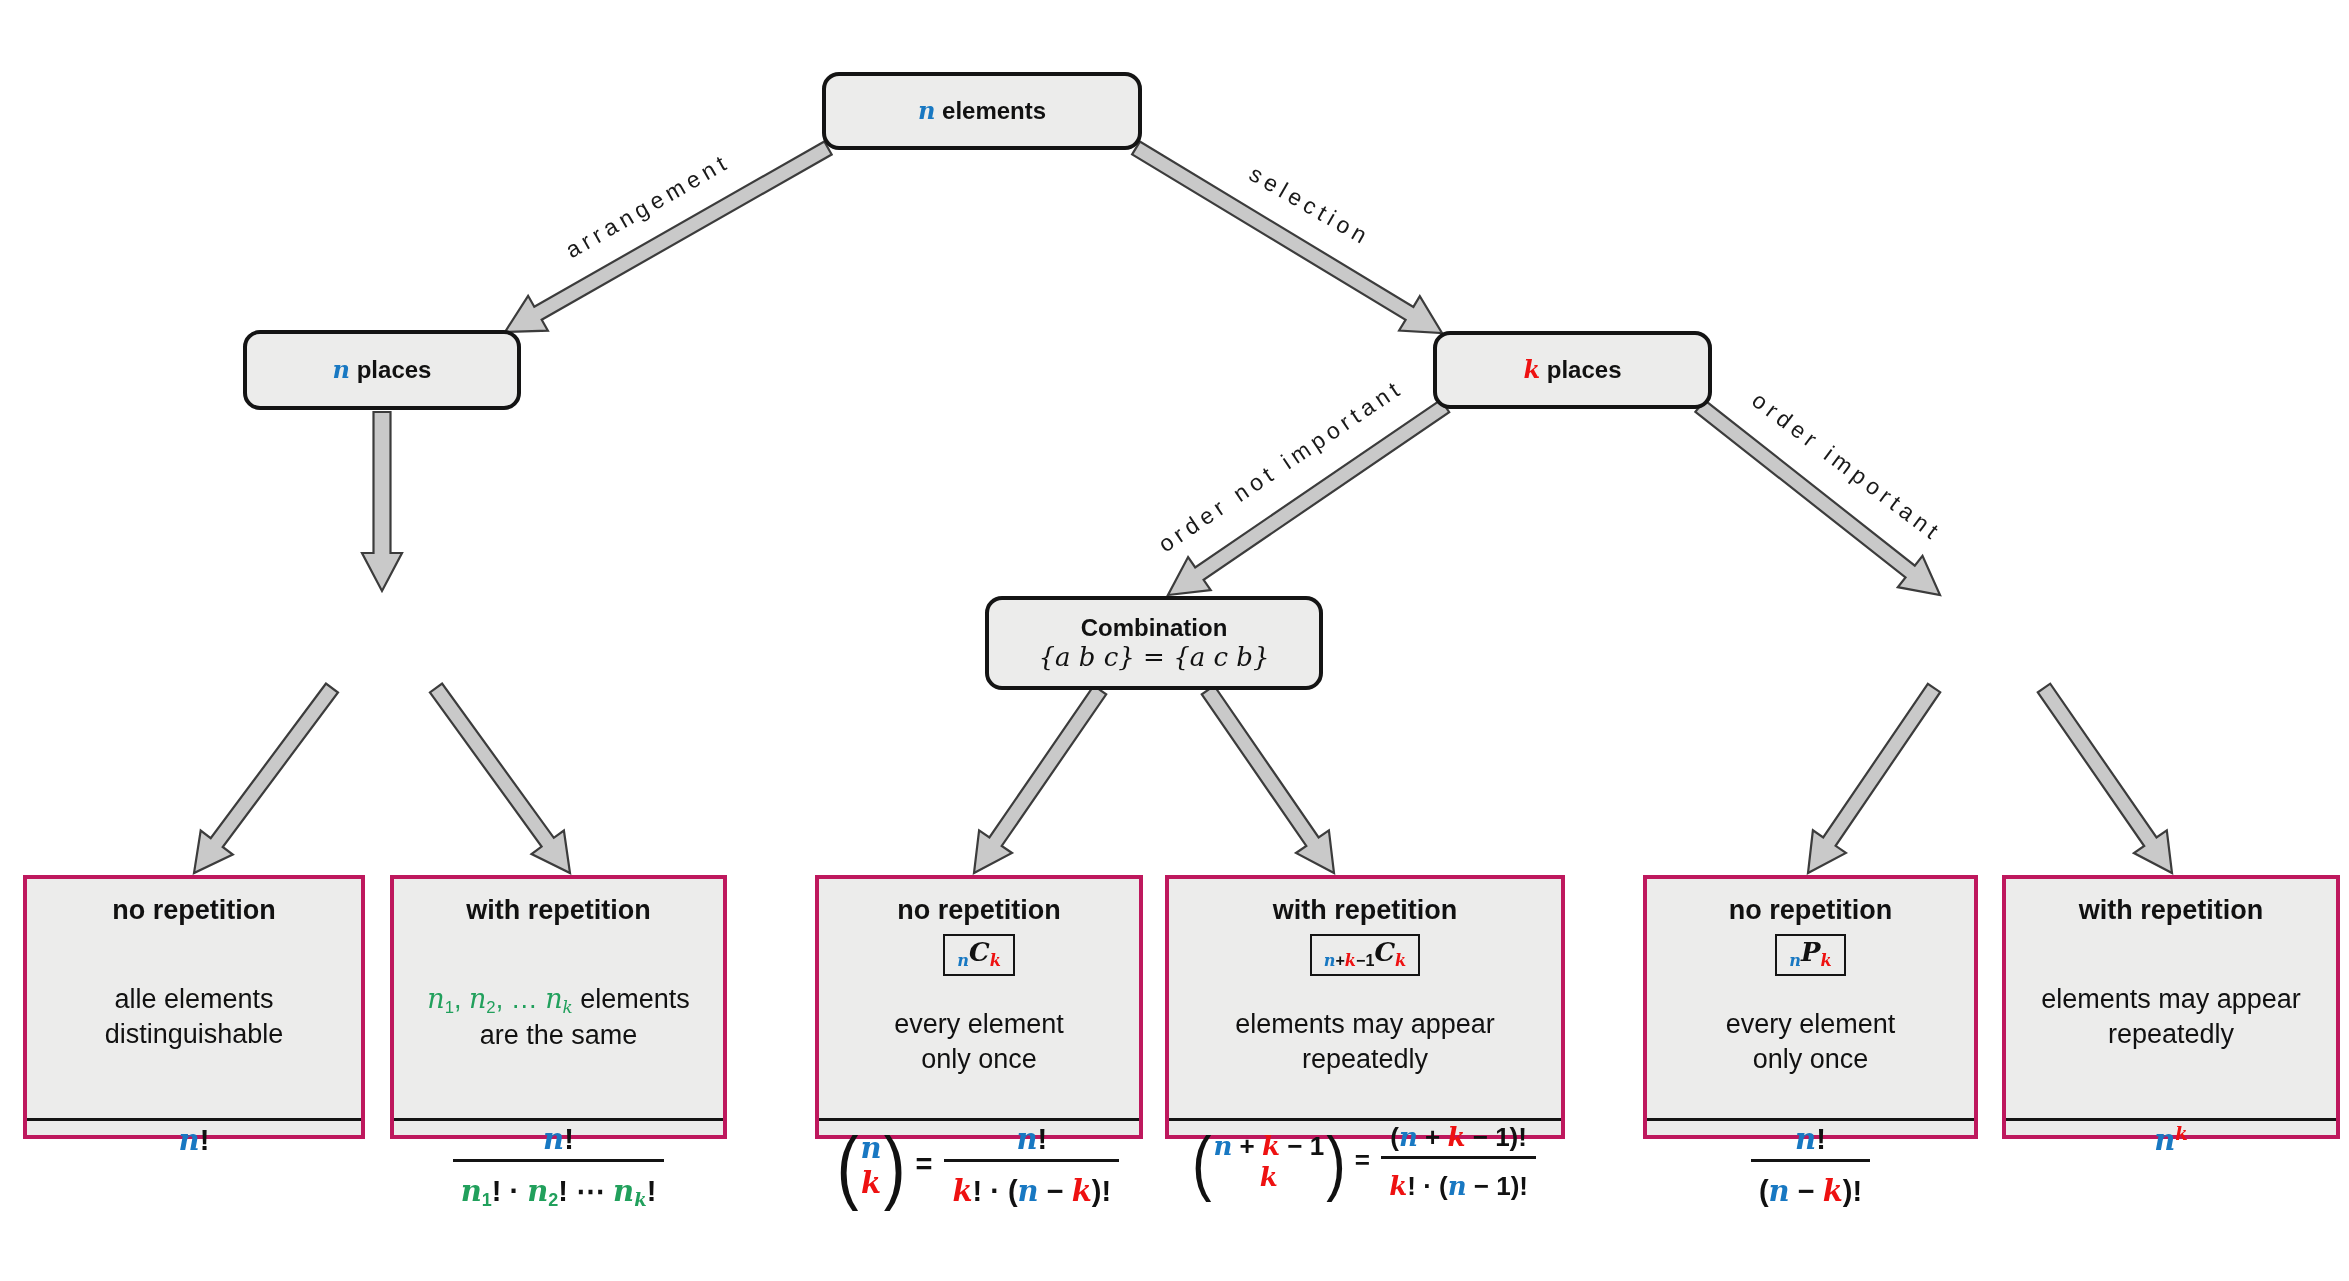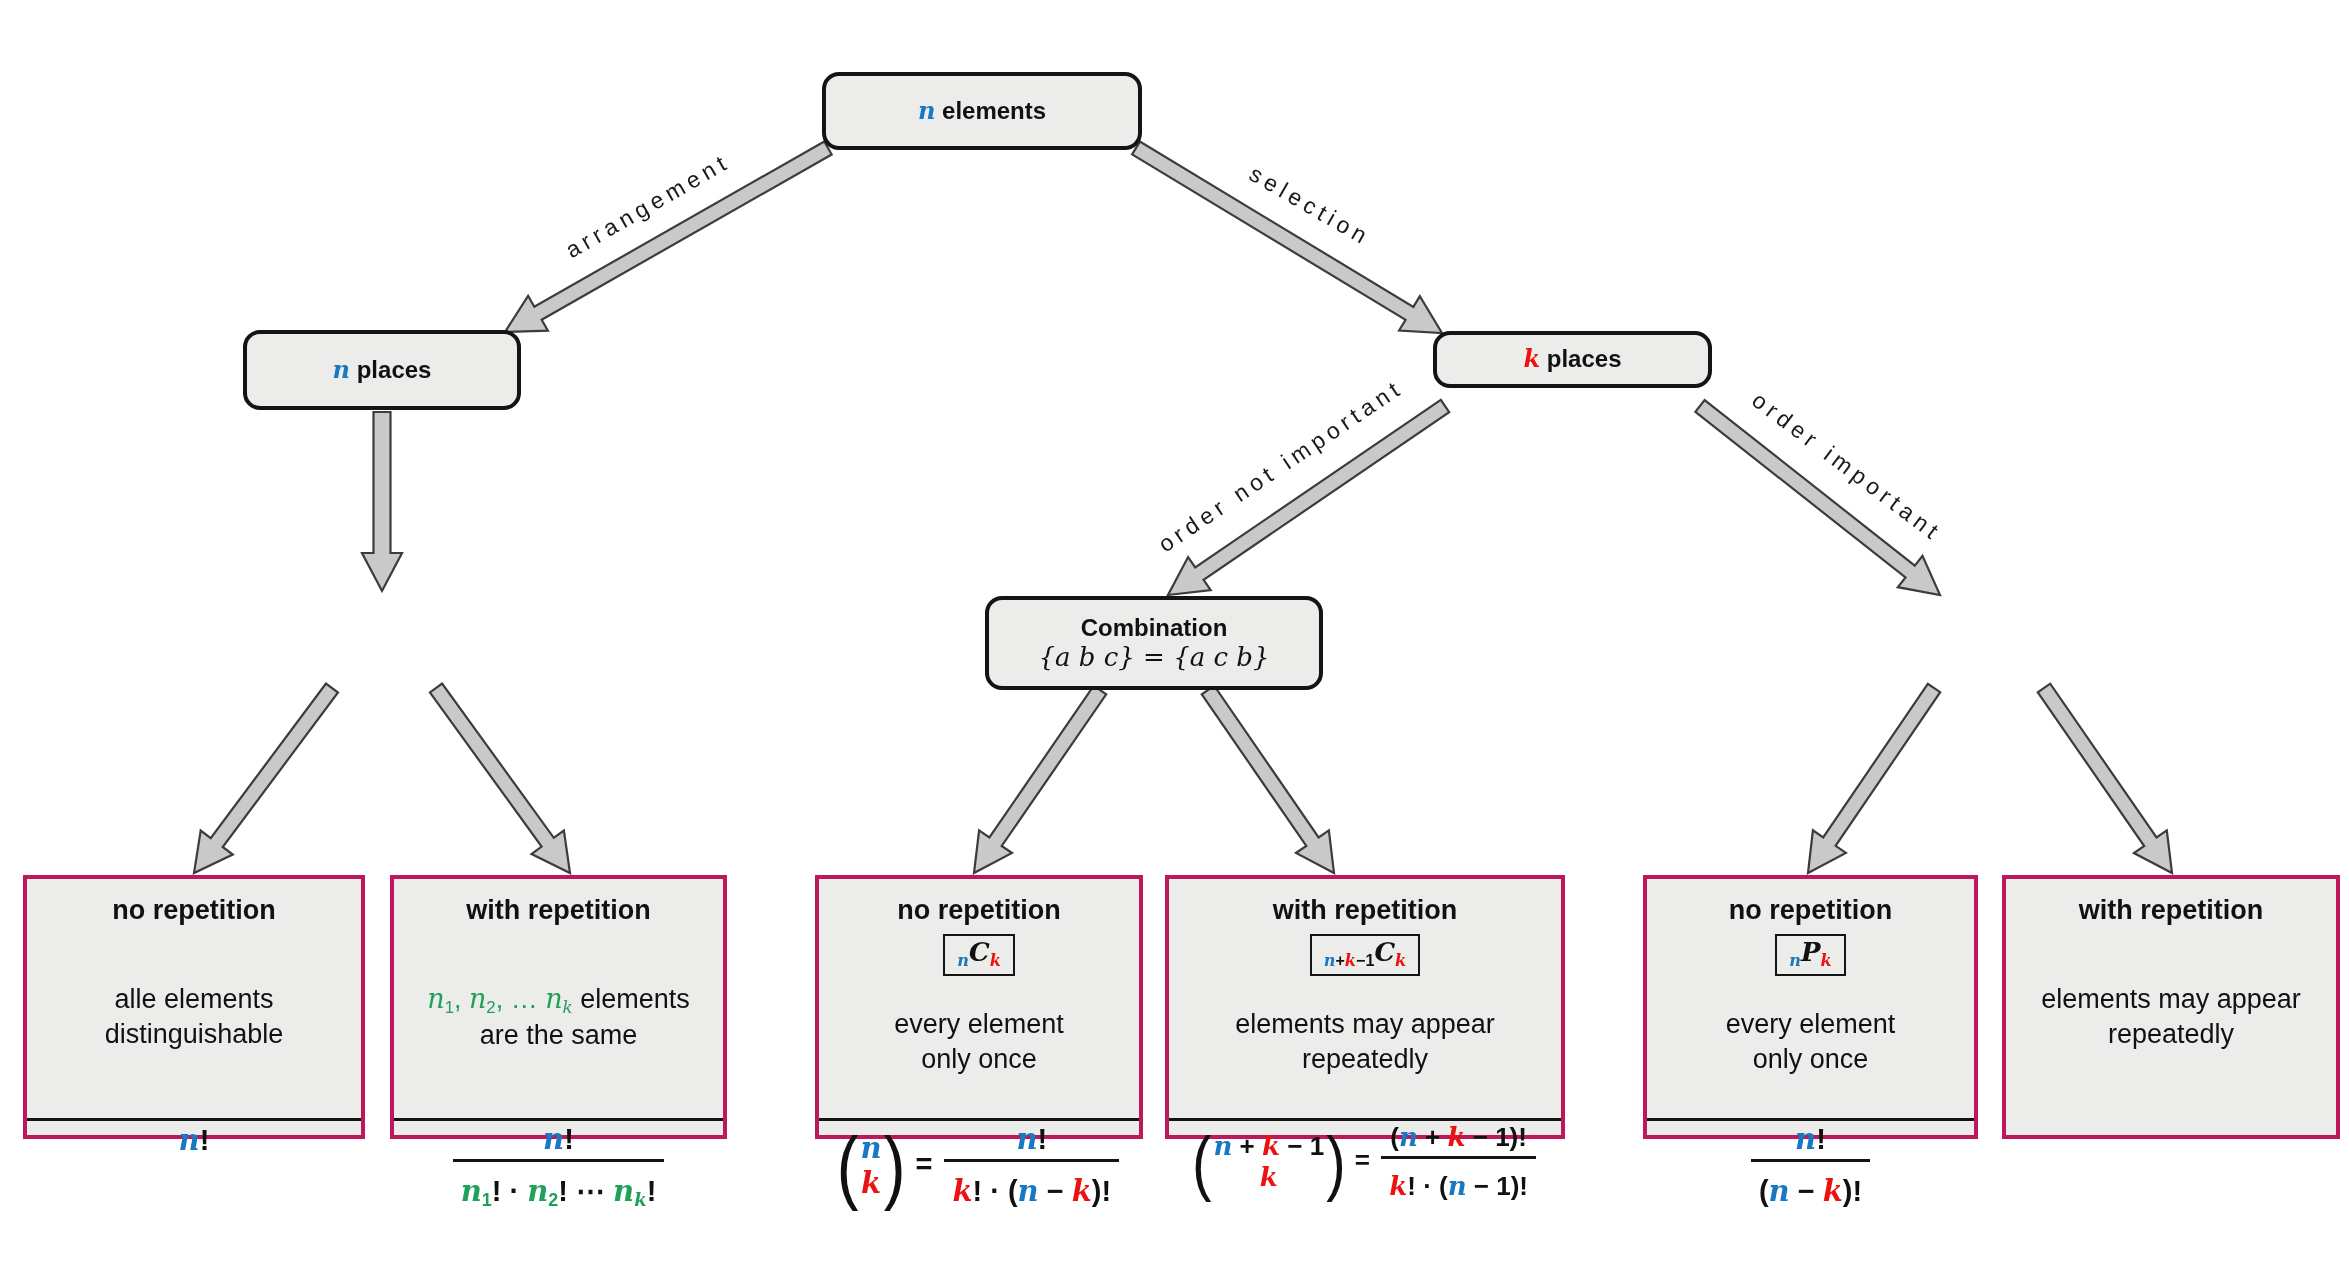--- a/index.html
+++ b/index.html
@@ -86,21 +86,21 @@
   <div class="edge-label" style="left:1281px;top:466px;transform:translate(-50%,-50%) rotate(-34deg);">order not important</div>
   <div class="edge-label" style="left:1847px;top:467px;transform:translate(-50%,-50%) rotate(37deg);">order important</div>
 
   <div class="node" style="left:822px;top:72px;width:320px;height:78px;">
     <div class="node-title"><span class="mrow"><span class="tk tk-var c-blue">n</span><span class="tk"> elements</span></span></div>
   </div>
 
   <div class="node" style="left:243px;top:330px;width:278px;height:80px;">
     <div class="node-title"><span class="mrow"><span class="tk tk-var c-blue">n</span><span class="tk"> places</span></span></div>
   </div>
-  <div class="node" style="left:1433px;top:331px;width:279px;height:57px;">
+  <div class="node" style="left:1433px;top:331px;width:279px;height:78px;">
     <div class="node-title"><span class="mrow"><span class="tk tk-var c-red">k</span><span class="tk"> places</span></span></div>
   </div>
 
   <div class="node" style="left:985px;top:596px;width:338px;height:94px;">
     <div class="node-title">Combination</div>
     <div class="node-sub">{a b c} = {a c b}</div>
   </div>
 
   <div class="leaf" style="left:23px;width:342px;">
     <div class="leaf-top">
@@ -173,15 +173,18 @@
           <span class="mden"><span class="mrow"><span class="tk">(</span><span class="tk tk-var c-blue">n</span><span class="tk"> − </span><span class="tk tk-var c-red">k</span><span class="tk">)!</span></span></span>
         </span>
       </div>
   </div>
 
   <div class="leaf" style="left:2002px;width:338px;">
     <div class="leaf-top">
       <div class="leaf-heading">with repetition</div>
       <div class="leaf-desc"><span><div><span class="mrow"><span class="tk">elements may appear</span></span></div><div><span class="mrow"><span class="tk">repeatedly</span></span></div></span></div>
     </div>
+    <div class="leaf-formula">
+        <span class="mrow"><span class="tk tk-var c-blue">n</span><span class="tk tk-var c-red tk-sup">k</span></span>
+      </div>
   </div>
 
 </div>
 
 </body></html>

